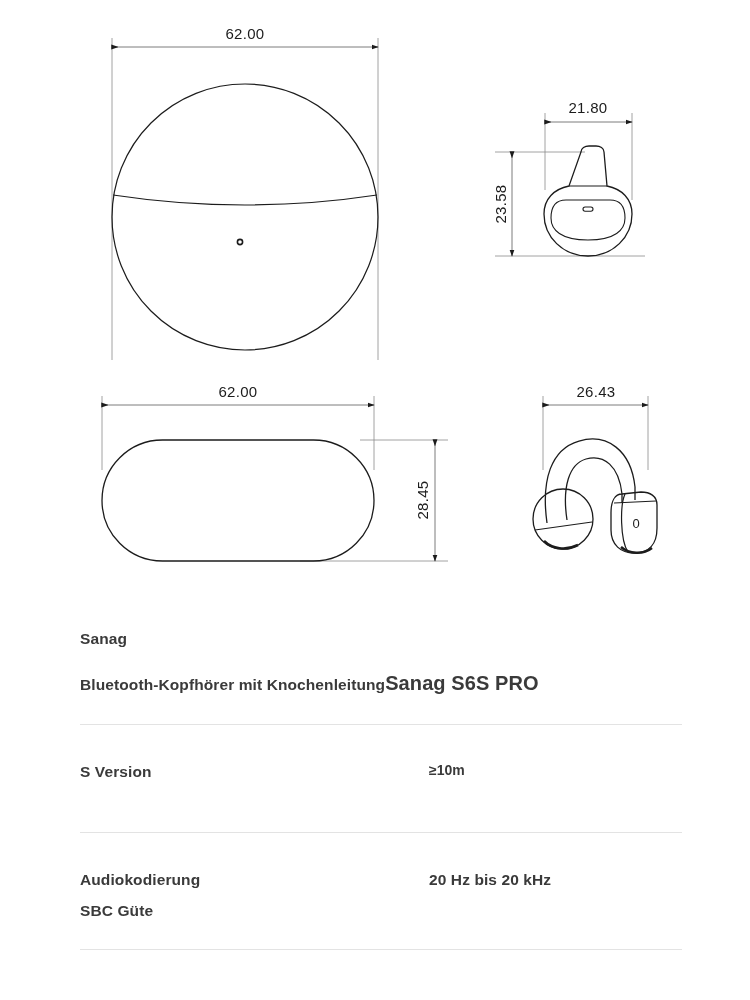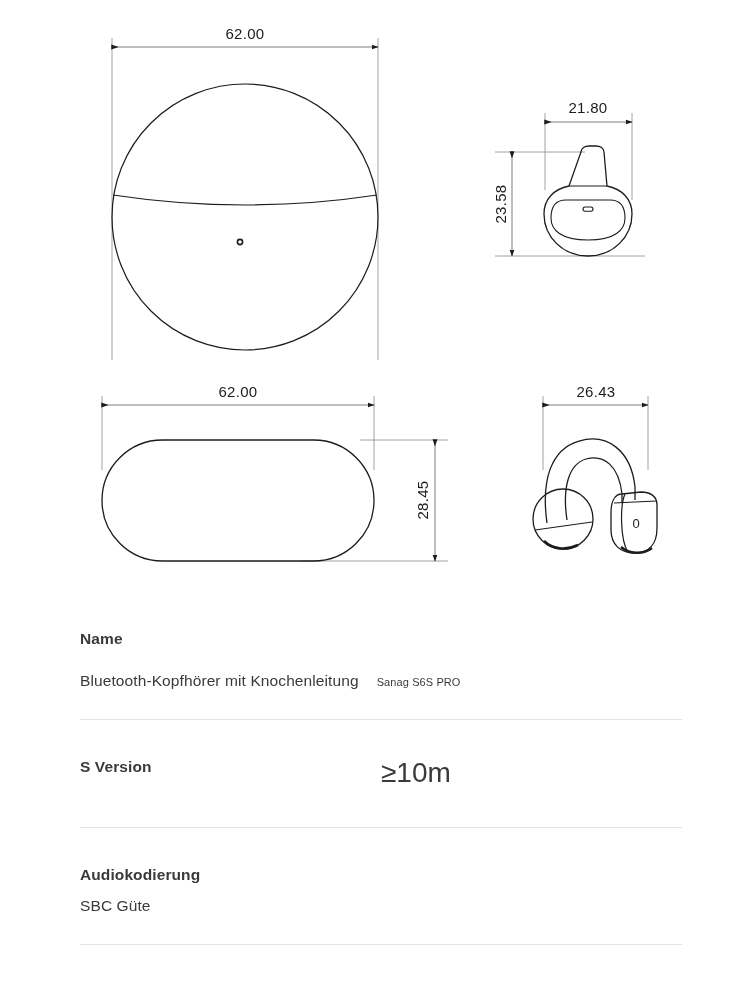--- a/index.html
+++ b/index.html
@@ -62,41 +62,41 @@
   }
   .spec-label {
     font-size: 15.5px;
     font-weight: bold;
     color: #3a3a3a;
     line-height: 1.1;
     letter-spacing: 0.1px;
   }
   .spec-value {
     font-size: 15.5px;
-    font-weight: normal;
+    font-weight: bold;
     color: #3a3a3a;
     line-height: 1.1;
     letter-spacing: 0.1px;
   }
   .spec-value.big {
-    font-size: 28px;
+    font-size: 14px;
     letter-spacing: 0px;
   }
   .spec-value.inline-model {
-    font-size: 11px;
-    margin-left: 18px;
+    font-size: 20px;
+    margin-left: 0;
     white-space: nowrap;
   }
 
   
   .row-name { padding: 30px 0 30px 0; }
   .row-name .spec-label { margin-bottom: 25px; }
 
   
-  .row-pair { padding: 38px 0 34px 0; }
+  .row-pair { padding: 38px 0 34px 0; gap: 48px; }
   .row-pair .spec-label { margin-bottom: 18px; }
   .row-pair.tall { padding: 38px 0 30px 0; }
   .row-pair.tall .spec-label { margin-bottom: 14px; }
   .row-last { padding: 38px 0 40px 0; }
 </style>
 </head>
 <body>
 
 <div id="drawings">
   <svg width="750" height="600" viewBox="0 0 750 600" xmlns="http://www.w3.org/2000/svg">
@@ -219,21 +219,21 @@
 
       <text x="636" y="528" text-anchor="middle" style="font-family:'Liberation Sans',sans-serif;font-size:13px;fill:#1c1c1c;">0</text>
     </g>
   </svg>
 </div>
 
 <div id="spec-table">
 
   <div class="spec-row first row-name">
     <div class="spec-col wide" style="display:block;">
-      <div class="spec-label">Name</div>
+      <div class="spec-label">Sanag</div>
       <div style="display:flex; align-items:baseline;">
         <span class="spec-value">Bluetooth-Kopfhörer mit Knochenleitung</span>
         <span class="spec-value inline-model">Sanag S6S PRO</span>
       </div>
     </div>
   </div>
 
   <div class="spec-row row-pair">
     <div class="spec-col">
       <div class="spec-label">S Version</div>
@@ -242,20 +242,21 @@
       <div class="spec-value big">≥10m</div>
     </div>
   </div>
 
   <div class="spec-row row-pair tall">
     <div class="spec-col">
       <div class="spec-label">Audiokodierung</div>
       <div class="spec-value">SBC Güte</div>
     </div>
     <div class="spec-col">
+      <div class="spec-value">20 Hz bis 20 kHz</div>
     </div>
   </div>
 
   <div class="spec-row row-last">
     
     
   </div>
 
 </div>
 

